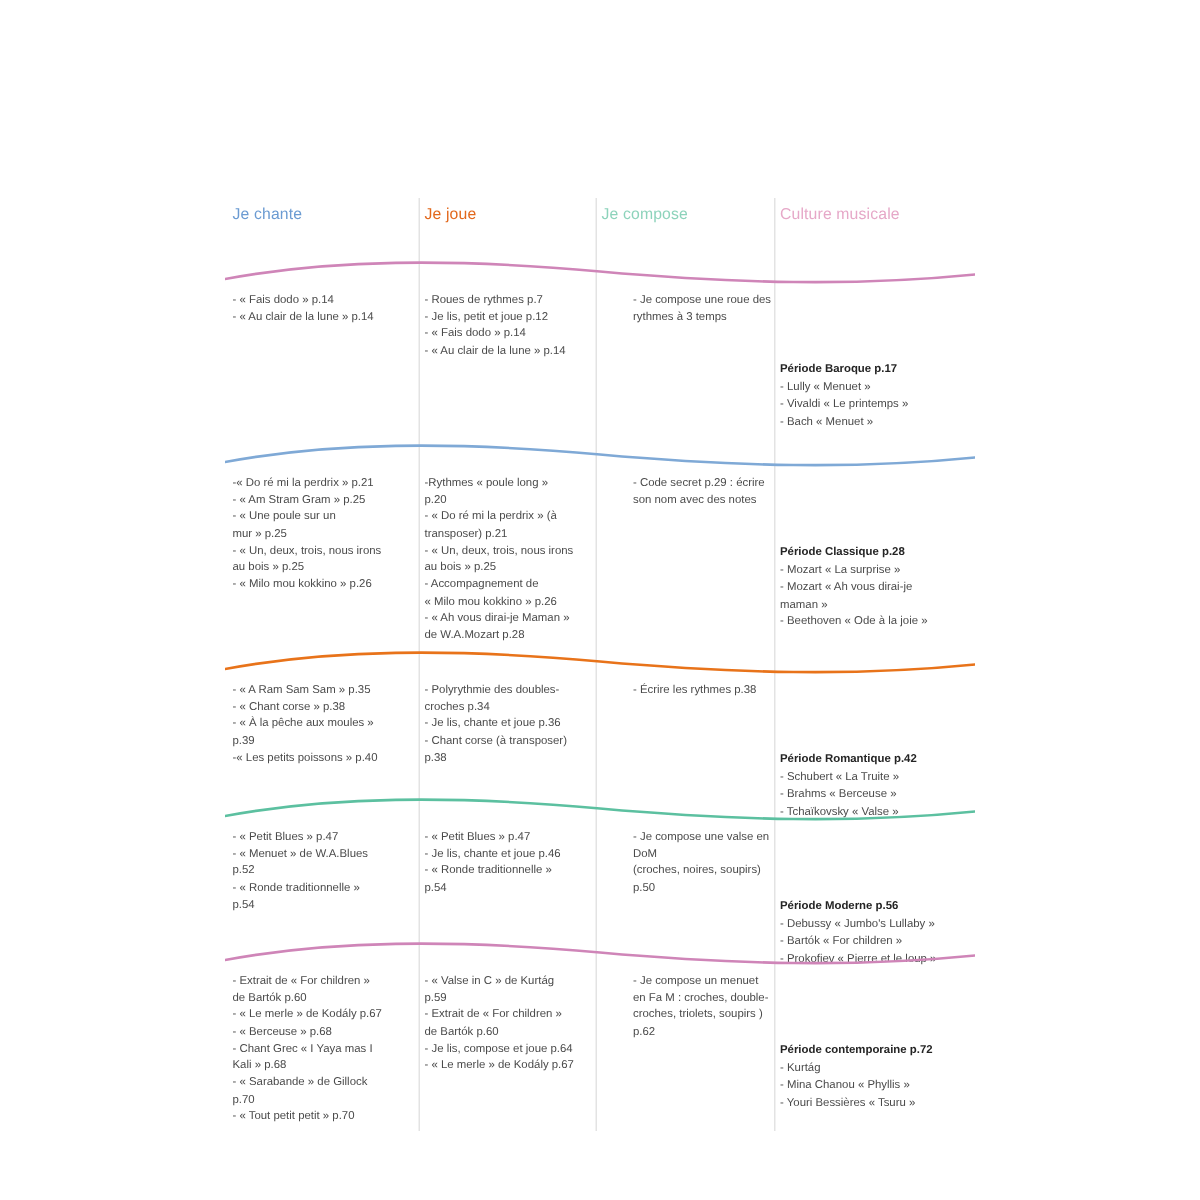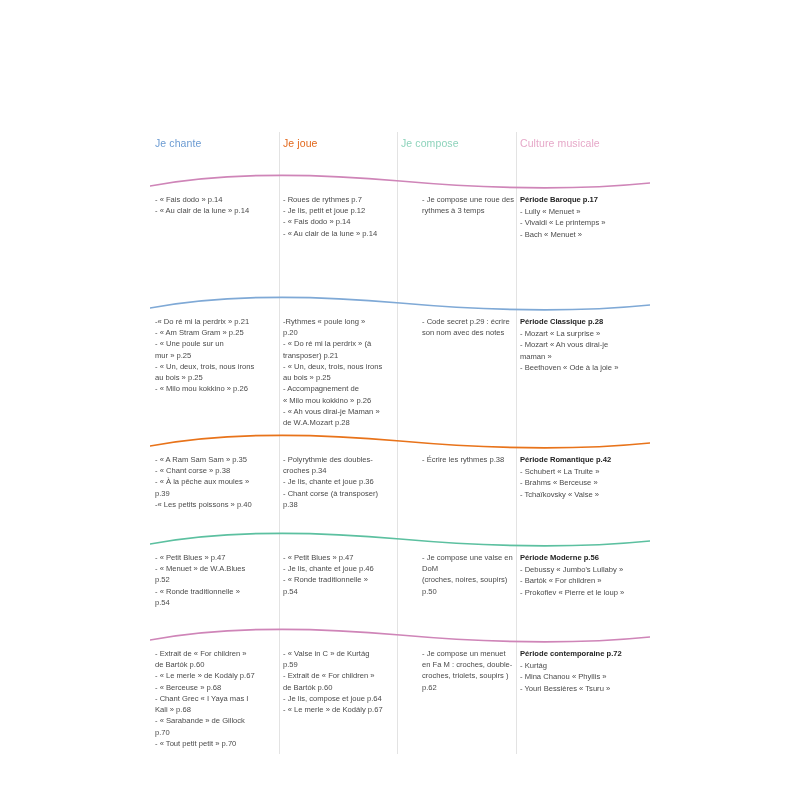--- a/index.html
+++ b/index.html
@@ -101,20 +101,21 @@
   .cell.c1 { left: 131px; width: 112px; }
   .cell.c2 { left: 249px; width: 112px; margin-left: 21px; }
   .cell.c3 { left: 368px; width: 128px; }
 
   .cell .line { display: block; }
   .cell .title {
     display: block;
     font-weight: bold;
     color: #242424;
     margin-bottom: 1px;
+    margin-top: 46px;
   }
 </style>
 </head>
 <body>
 
 <div id="sheet">
   <div class="table-wrap">
 
     <div class="col-divider d1"></div>
     <div class="col-divider d2"></div>

